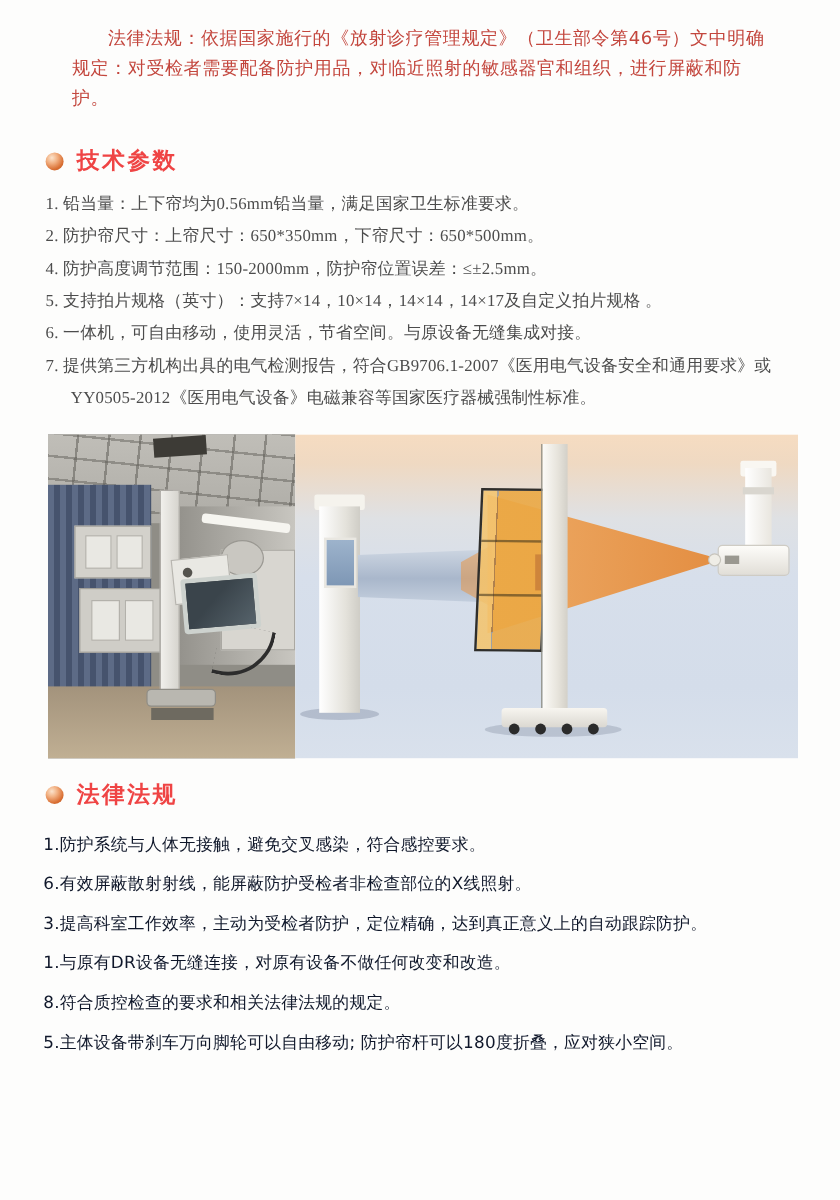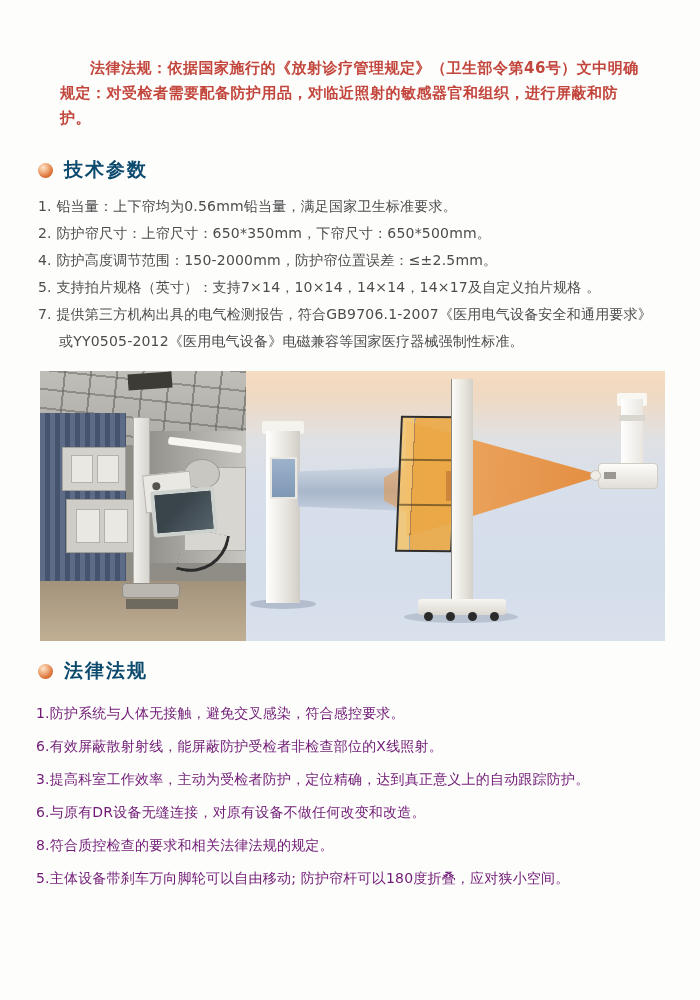--- a/index.html
+++ b/index.html
@@ -8,24 +8,24 @@
     width: 700px; height: 1000px;
     background: #fdfdfc;
     font-family: "DejaVu Sans", "Liberation Sans", sans-serif;
     overflow: hidden;
     position: relative;
   }
   .page { width: 700px; height: 1000px; position: relative; }
 
   
   .legal {
-    margin: 56px 55px 0 60px;
+    margin: 20px 55px 0 60px;
     width: 586px;
     color: #c3463d;
-    font-weight: bold;
+    font-weight: normal;
     font-size: 15px;
     line-height: 25px;
     text-indent: 2em;
     letter-spacing: 0.5px;
   }
 
   
   .section-header {
     display: flex; align-items: center;
     margin-left: 38px;
@@ -34,34 +34,35 @@
   .section-header.second { margin-top: 17px; }
   .sphere {
     width: 15px; height: 15px; border-radius: 50%;
     background: radial-gradient(circle at 35% 30%, #fbe3cc 0%, #f2b183 32%, #d96f33 68%, #b4521d 100%);
     margin-right: 11px;
     flex: 0 0 auto;
   }
   .section-title {
     font-size: 19px;
     font-weight: bold;
-    color: #0c4a6e;
+    color: #ef4444;
     letter-spacing: 2px;
   }
 
   
   .tech-list { margin: 10px 0 0 38px; width: 628px; }
   .tech-list p {
     font-size: 14px; line-height: 27px; color: #4c4c4c;
     padding-left: 21px; text-indent: -21px;
     letter-spacing: 0.2px;
+    font-family: Liberation Serif, serif;
   }
   .feature-list { margin: 13px 0 0 36px; width: 630px; }
   .feature-list p {
-    font-size: 14px; line-height: 33px; color: #701a75;
+    font-size: 14px; line-height: 33px; color: #0f172a;
     letter-spacing: 0.2px;
   }
 
   
   .figure {
     margin: 16px 0 0 40px;
     width: 625px; height: 270px;
     display: flex;
   }
   .photo, .render { position: relative; overflow: hidden; height: 270px; }
@@ -172,20 +173,21 @@
   <div class="section-header first">
     <span class="sphere"></span>
     <span class="section-title">技术参数</span>
   </div>
 
   <div class="tech-list">
     <p>1. 铅当量：上下帘均为0.56mm铅当量，满足国家卫生标准要求。</p>
     <p>2. 防护帘尺寸：上帘尺寸：650*350mm，下帘尺寸：650*500mm。</p>
     <p>4. 防护高度调节范围：150-2000mm，防护帘位置误差：≤±2.5mm。</p>
     <p>5. 支持拍片规格（英寸）：支持7×14，10×14，14×14，14×17及自定义拍片规格 。</p>
+    <p>6. 一体机，可自由移动，使用灵活，节省空间。与原设备无缝集成对接。</p>
     <p>7. 提供第三方机构出具的电气检测报告，符合GB9706.1-2007《医用电气设备安全和通用要求》或YY0505-2012《医用电气设备》电磁兼容等国家医疗器械强制性标准。</p>
   </div>
 
   <div class="figure">
 
     <div class="photo">
       <div class="p-ceiling"></div>
       <div class="p-tile-gap"></div>
       <div class="p-wall-right"></div>
       <div class="p-light"></div>
@@ -247,18 +249,18 @@
 
   <div class="section-header second">
     <span class="sphere"></span>
     <span class="section-title">法律法规</span>
   </div>
 
   <div class="feature-list">
     <p>1.防护系统与人体无接触，避免交叉感染，符合感控要求。</p>
     <p>6.有效屏蔽散射射线，能屏蔽防护受检者非检查部位的X线照射。</p>
     <p>3.提高科室工作效率，主动为受检者防护，定位精确，达到真正意义上的自动跟踪防护。</p>
-    <p>6.与原有DR设备无缝连接，对原有设备不做任何改变和改造。</p>
+    <p>1.与原有DR设备无缝连接，对原有设备不做任何改变和改造。</p>
     <p>8.符合质控检查的要求和相关法律法规的规定。</p>
     <p>5.主体设备带刹车万向脚轮可以自由移动; 防护帘杆可以180度折叠，应对狭小空间。</p>
   </div>
 
 </div>
 
 </body></html>

